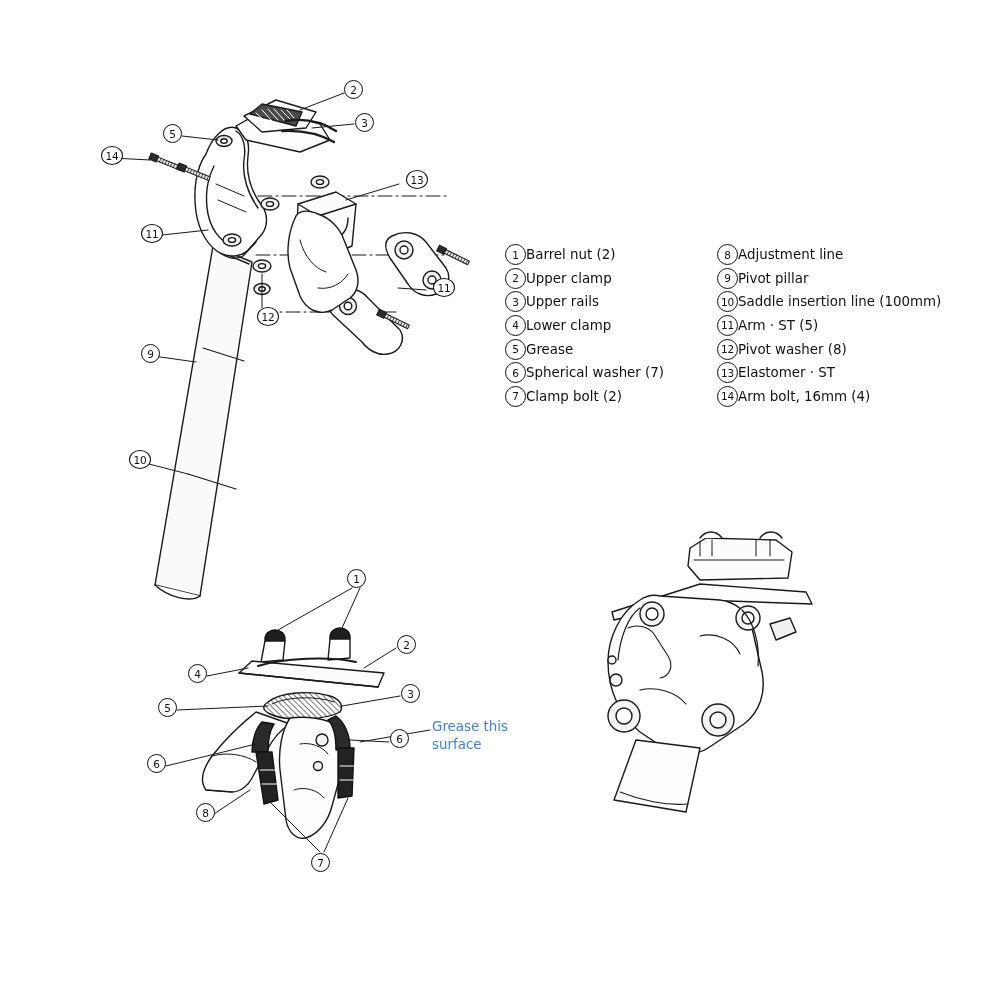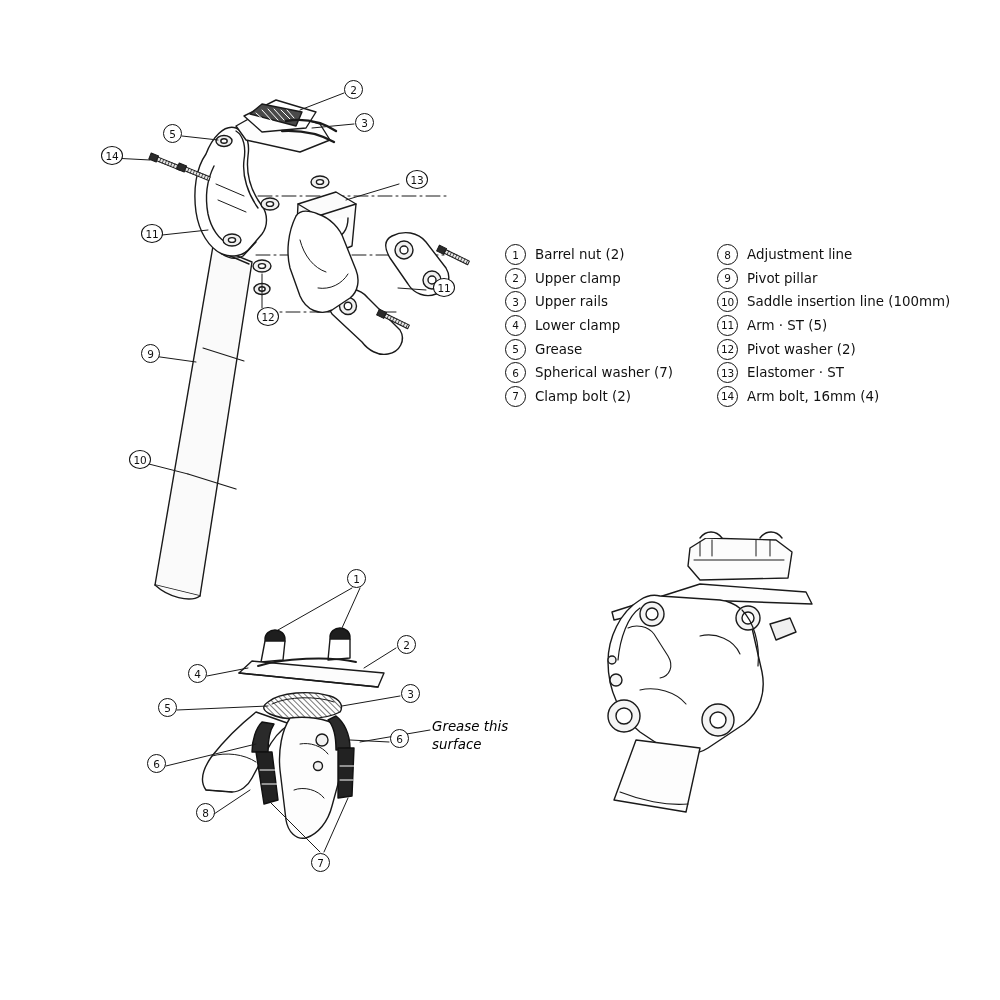--- a/index.html
+++ b/index.html
@@ -56,34 +56,32 @@
     align-items: center;
     justify-content: center;
     font-size: 10.5px;
     line-height: 1;
     flex: 0 0 auto;
     background: #fff;
     color: #111;
     letter-spacing: -0.3px;
   }
   .legend-label {
-    margin-left: 9px;
     font-size: 13.4px;
     color: #111;
     font-family: "DejaVu Sans", sans-serif;
   }
   .grease-note {
     position: absolute;
     left: 432px;
     top: 718px;
     width: 80px;
     font-size: 13.4px;
     line-height: 18px;
-    color: #000000;
-    font-style: italic;
+    color: #3b82f6;
   }
   .callout-num {
     position: absolute;
     width: 19px;
     height: 19px;
     border: 1.2px solid #111;
     border-radius: 50%;
     background: #fff;
     font-size: 10.5px;
     display: flex;
@@ -436,21 +434,21 @@
       <div class="legend-row">
         <span class="bubble">10</span>
         <span class="legend-label">Saddle insertion line (100mm)</span>
       </div>
       <div class="legend-row">
         <span class="bubble">11</span>
         <span class="legend-label">Arm · ST (5)</span>
       </div>
       <div class="legend-row">
         <span class="bubble">12</span>
-        <span class="legend-label">Pivot washer (2)</span>
+        <span class="legend-label">Pivot washer (8)</span>
       </div>
       <div class="legend-row">
         <span class="bubble">13</span>
         <span class="legend-label">Elastomer · ST</span>
       </div>
       <div class="legend-row">
         <span class="bubble">14</span>
         <span class="legend-label">Arm bolt, 16mm (4)</span>
       </div>
     </div>

